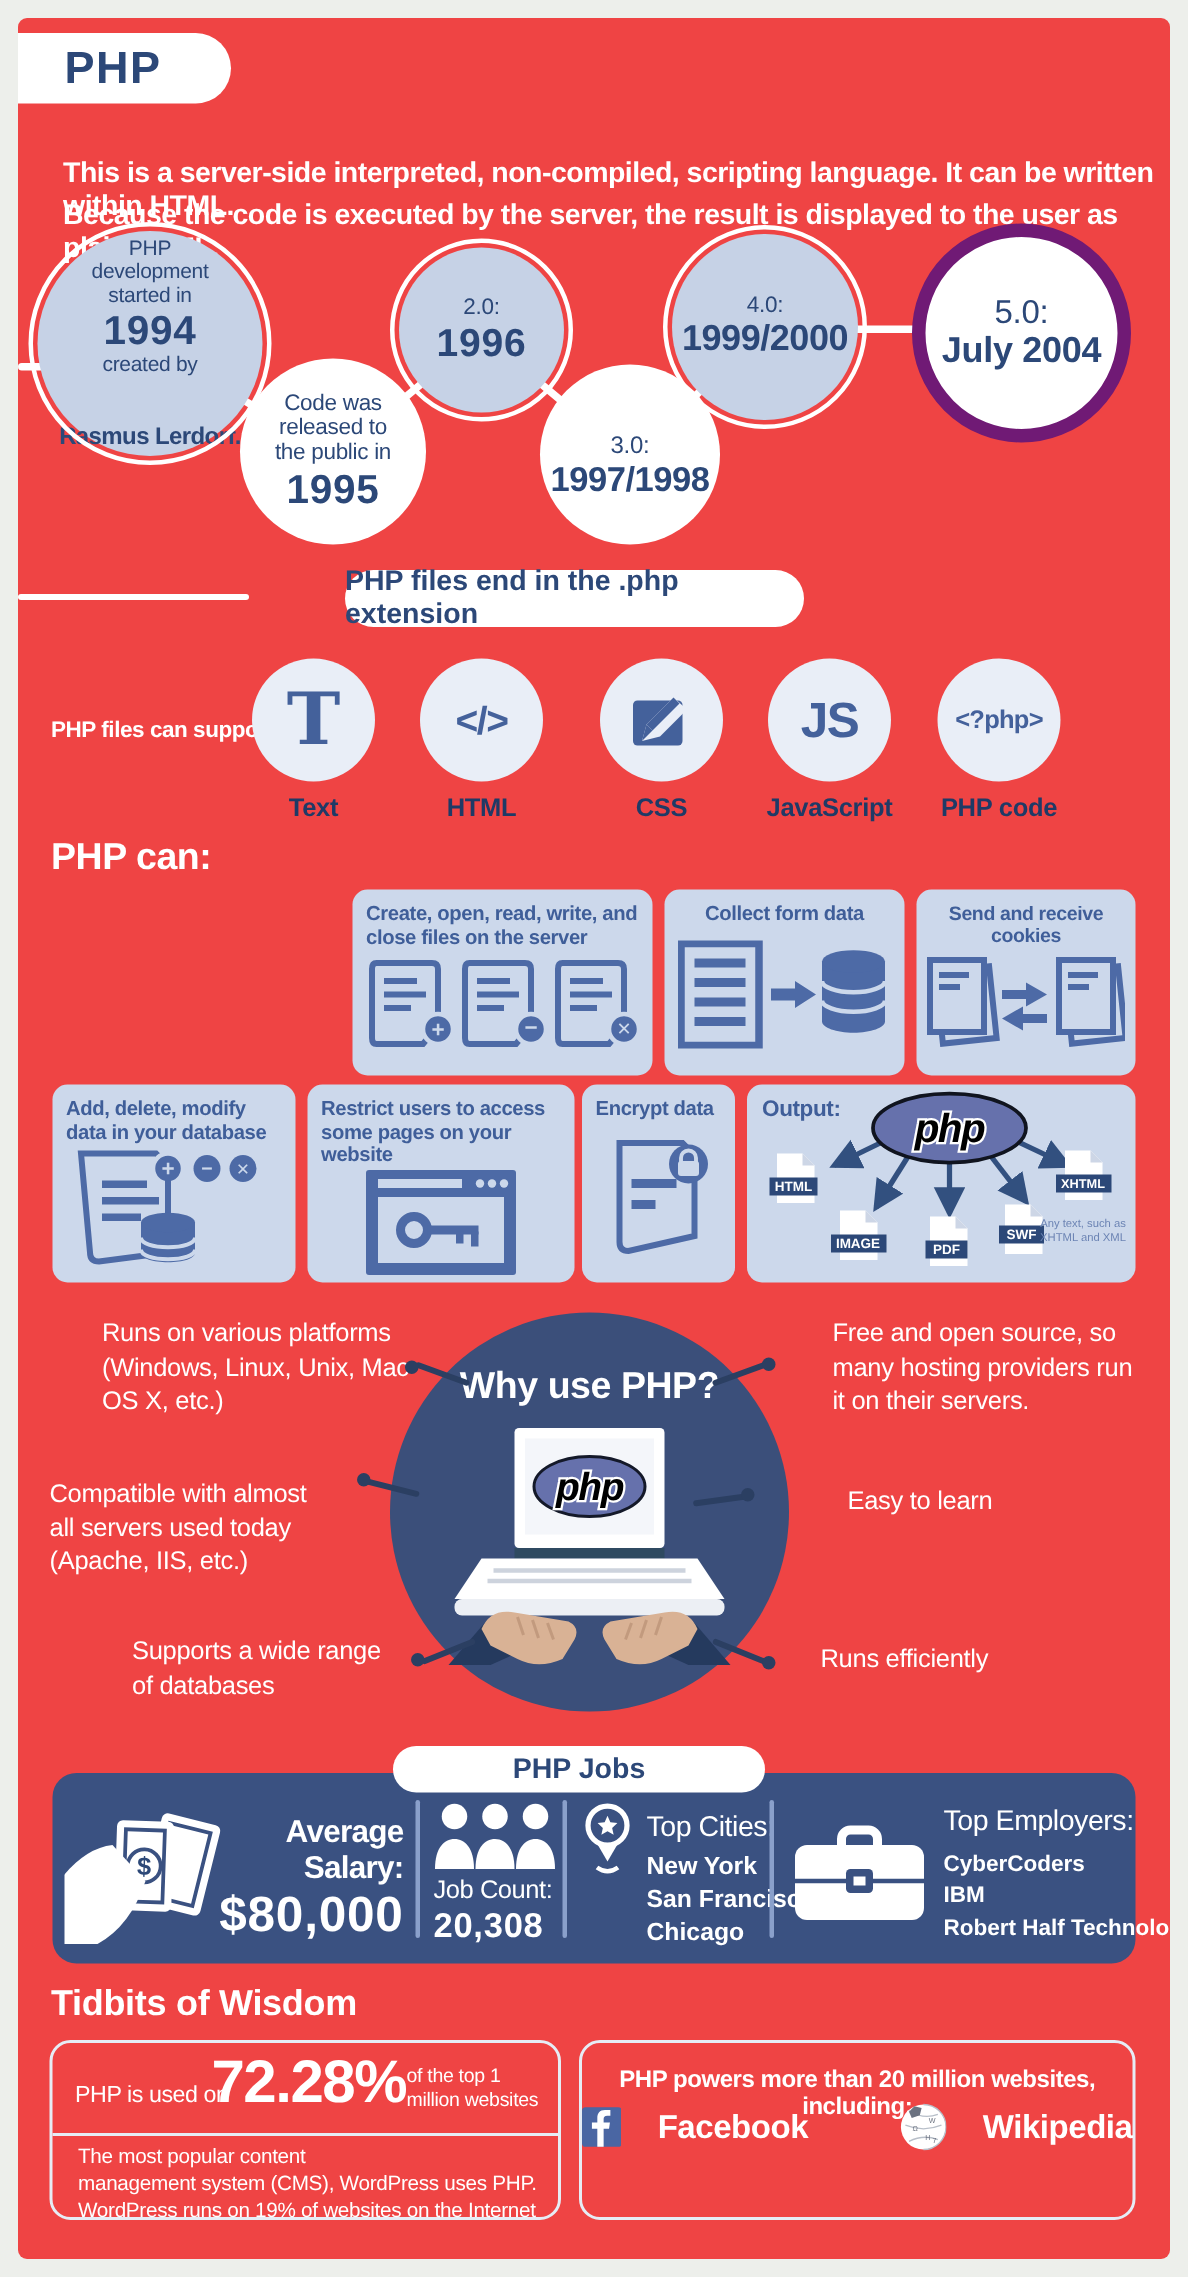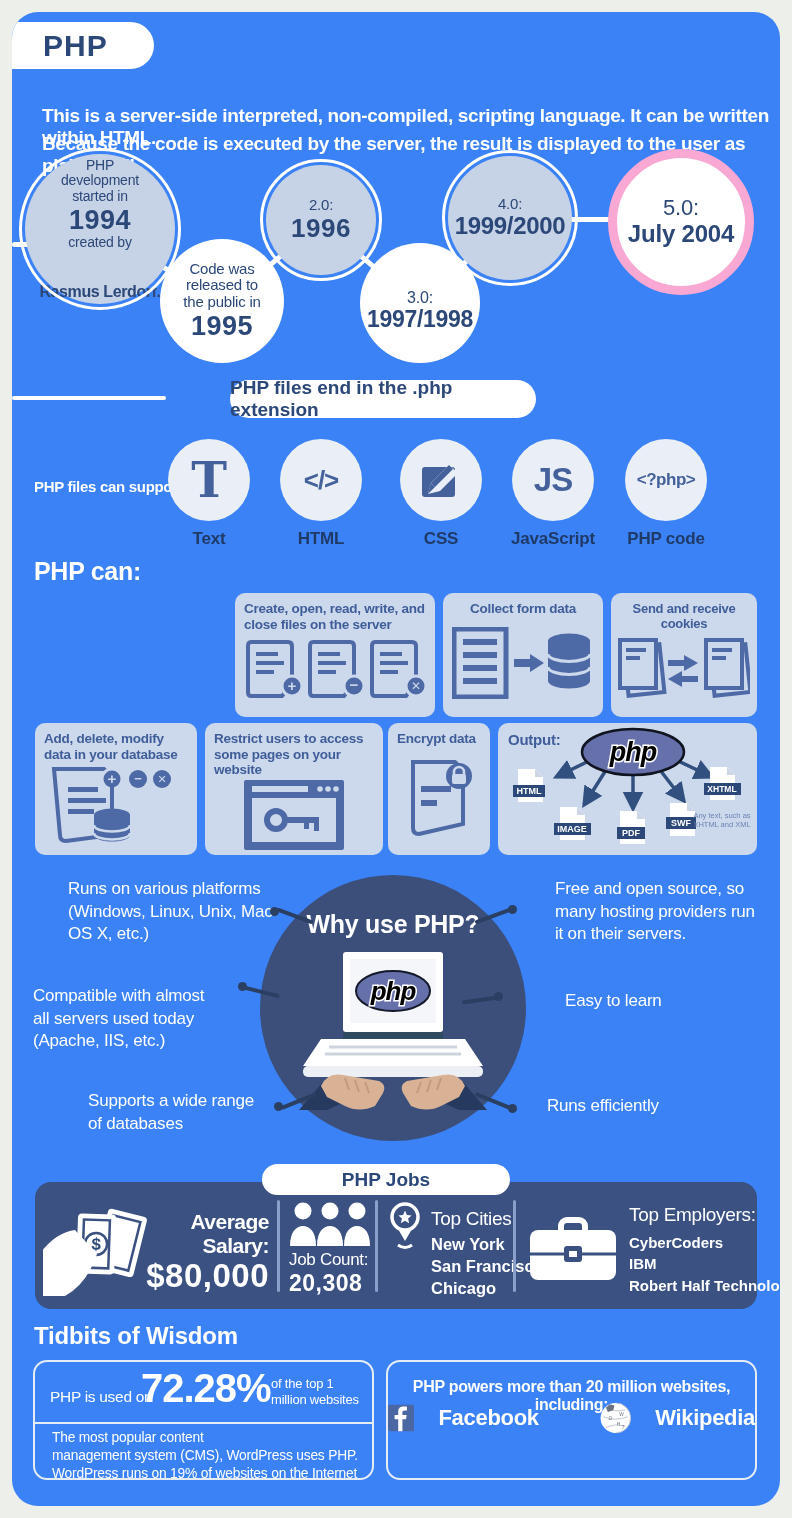--- a/index.html
+++ b/index.html
@@ -1,19 +1,19 @@
 <!DOCTYPE html>
 <html><head>
 <meta charset="utf-8">
 <style>
   html,body{margin:0;padding:0;background:#edefeb;}
   #page{position:relative;width:792px;height:1518px;overflow:hidden;
         font-family:"Liberation Sans","DejaVu Sans",sans-serif;}
   #panel{position:absolute;left:12px;top:12px;width:768px;height:1494px;
-         background:#3b82f6;border-radius:26px;overflow:hidden;}
+         background:#ef4444;border-radius:6px;overflow:hidden;}
   .abs{position:absolute;}
   .w{color:#fff;}
   .navy{color:#2c4878;}
   .b{font-weight:700;}
   .line{position:absolute;background:#fff;height:5px;border-radius:3px;z-index:1;}
   .tlc{position:absolute;border-radius:50%;display:flex;flex-direction:column;align-items:center;
        justify-content:center;text-align:center;color:#2c4878;z-index:2;line-height:1.12;letter-spacing:-0.2px;}
   .ring{outline:3px solid #fff;outline-offset:3px;background:#c6d2e6;}
   .whitec{background:#fff;}
   .sup-circle{position:absolute;width:82px;height:82px;border-radius:50%;background:#e9eef7;
@@ -68,21 +68,21 @@
     <div class="b" style="font-size:26px;letter-spacing:0.5px;">1996</div>
   </div>
   <div class="tlc whitec" style="left:348px;top:231px;width:120px;height:120px;">
     <div style="font-size:16px;margin-top:16px;">3.0:</div>
     <div class="b" style="font-size:23px;letter-spacing:-0.3px;">1997/1998</div>
   </div>
   <div class="tlc ring" style="left:436px;top:144px;width:124px;height:124px;">
     <div style="font-size:15px;">4.0:</div>
     <div class="b" style="font-size:24px;letter-spacing:-0.3px;">1999/2000</div>
   </div>
-  <div class="tlc whitec" style="left:596px;top:137px;width:146px;height:146px;border:9px solid #f9a8d4;box-sizing:border-box;">
+  <div class="tlc whitec" style="left:596px;top:137px;width:146px;height:146px;border:9px solid #701a75;box-sizing:border-box;">
     <div style="font-size:22px;">5.0:</div>
     <div class="b" style="font-size:24px;">July 2004</div>
   </div>
 
   <div class="line" style="left:0;top:384px;width:154px;height:4px;"></div>
   <div class="pill" style="left:218px;top:368px;width:306px;height:38px;border-radius:19px;font-size:19px;font-weight:600;">
     <span>PHP files end in the .php extension</span>
   </div>
 
   <div class="abs w b" style="left:22px;top:466px;font-size:15px;letter-spacing:-0.3px;">PHP files can support:</div>

